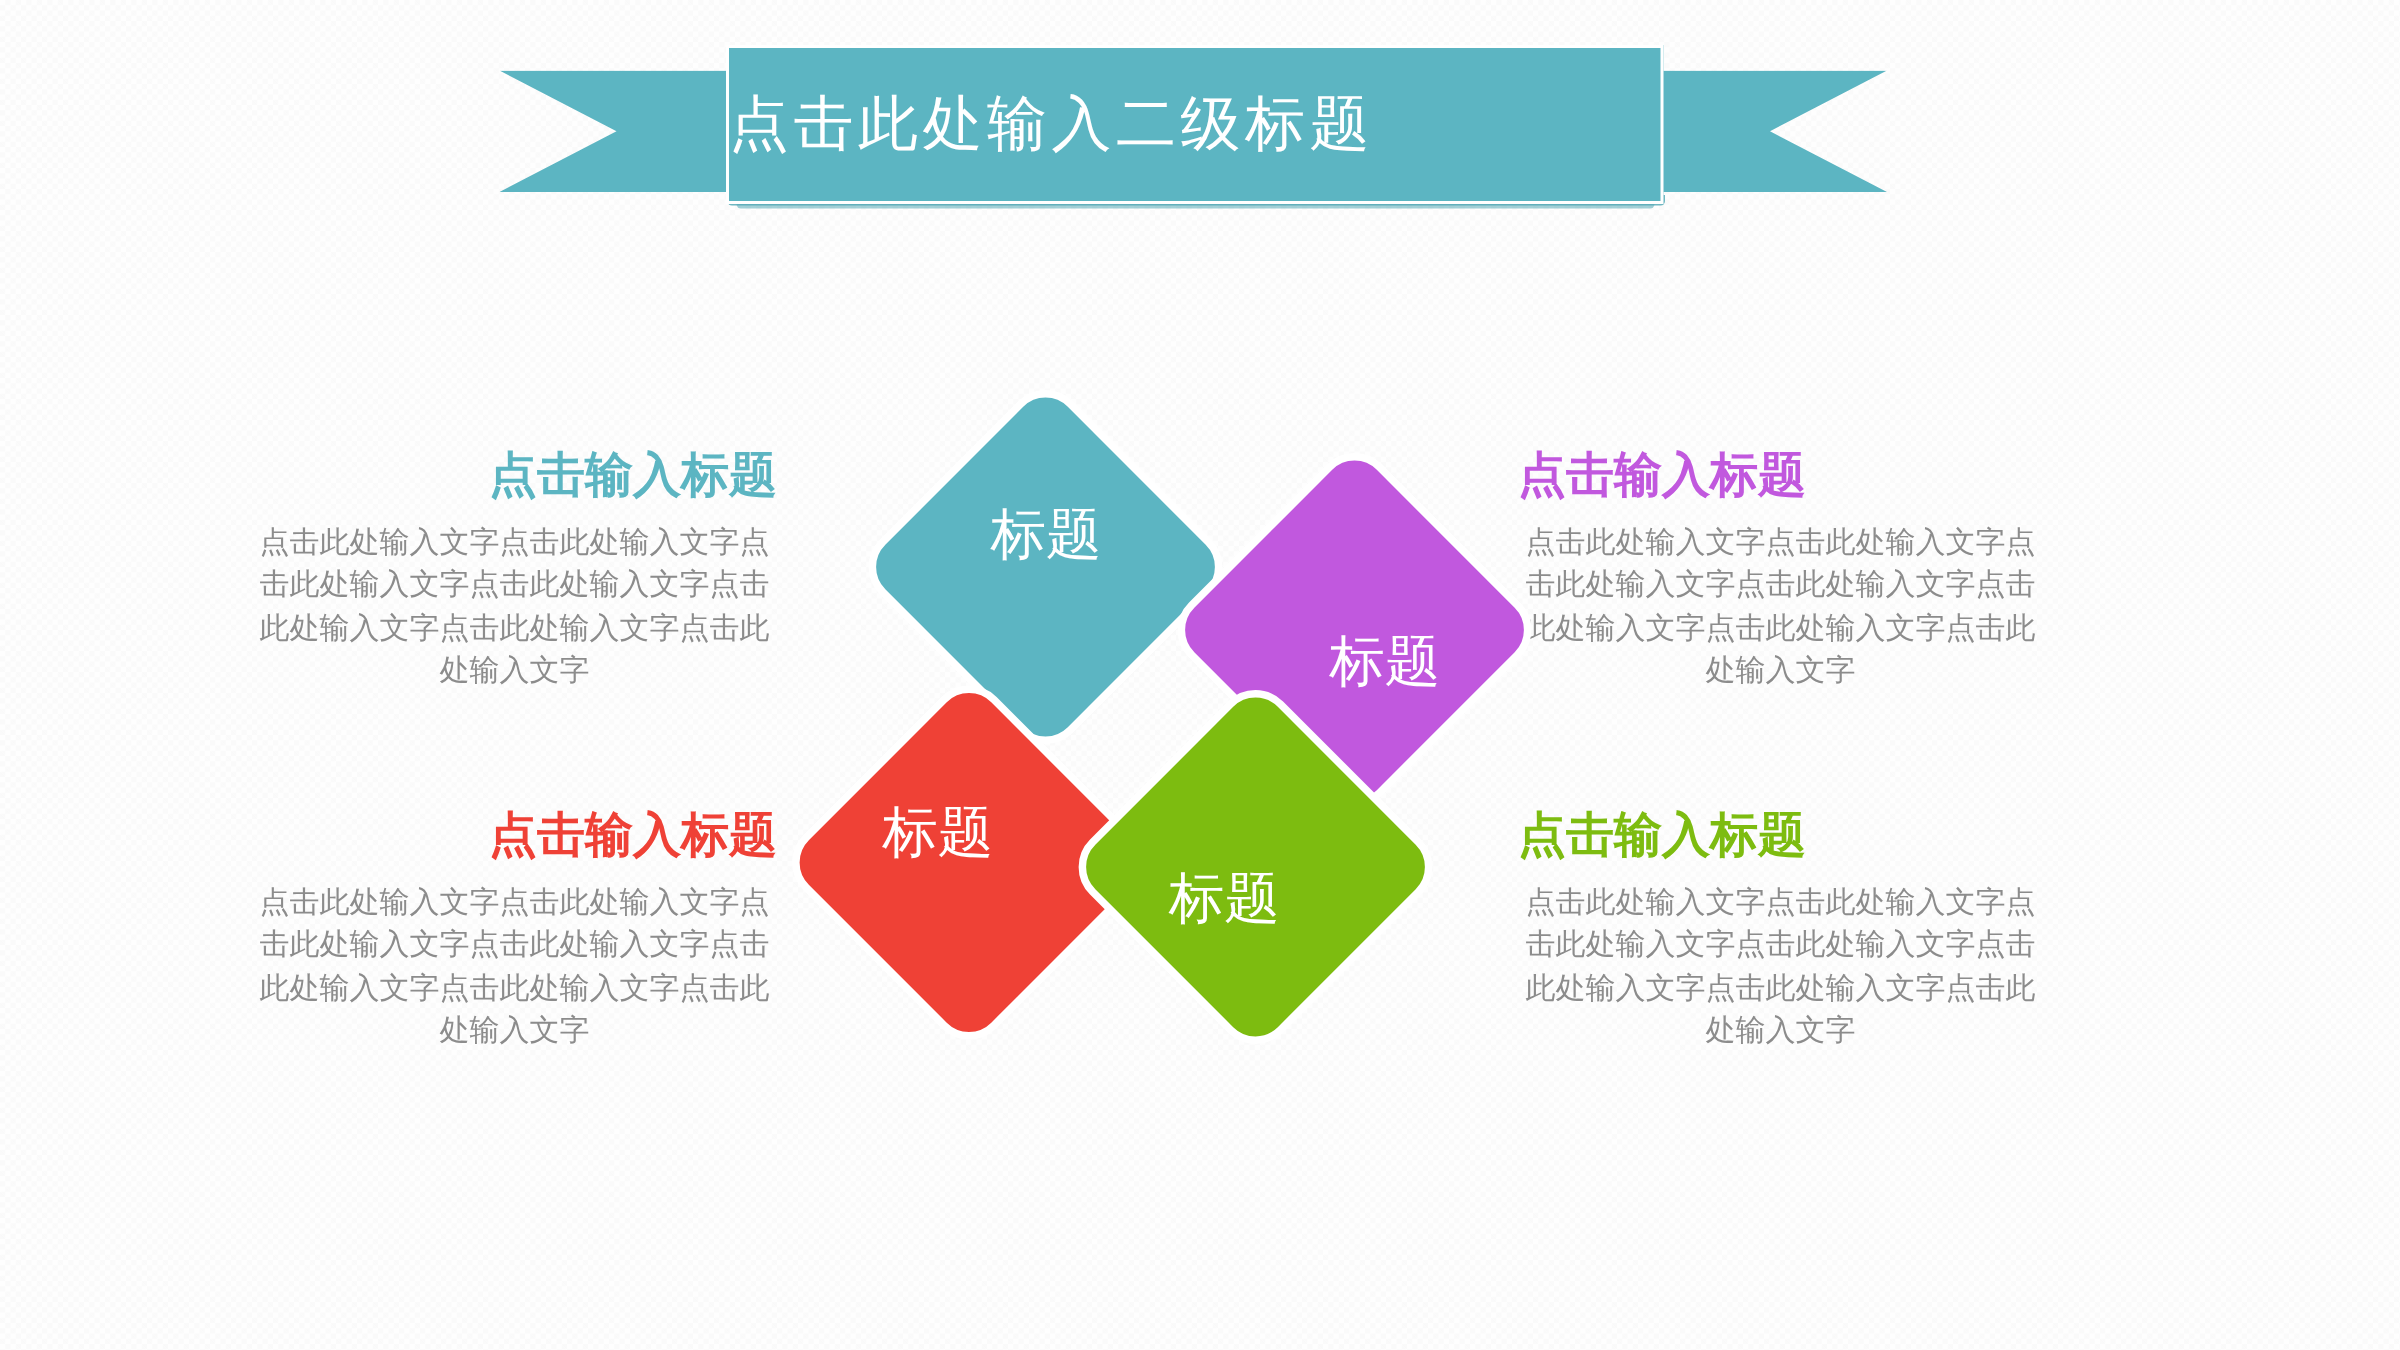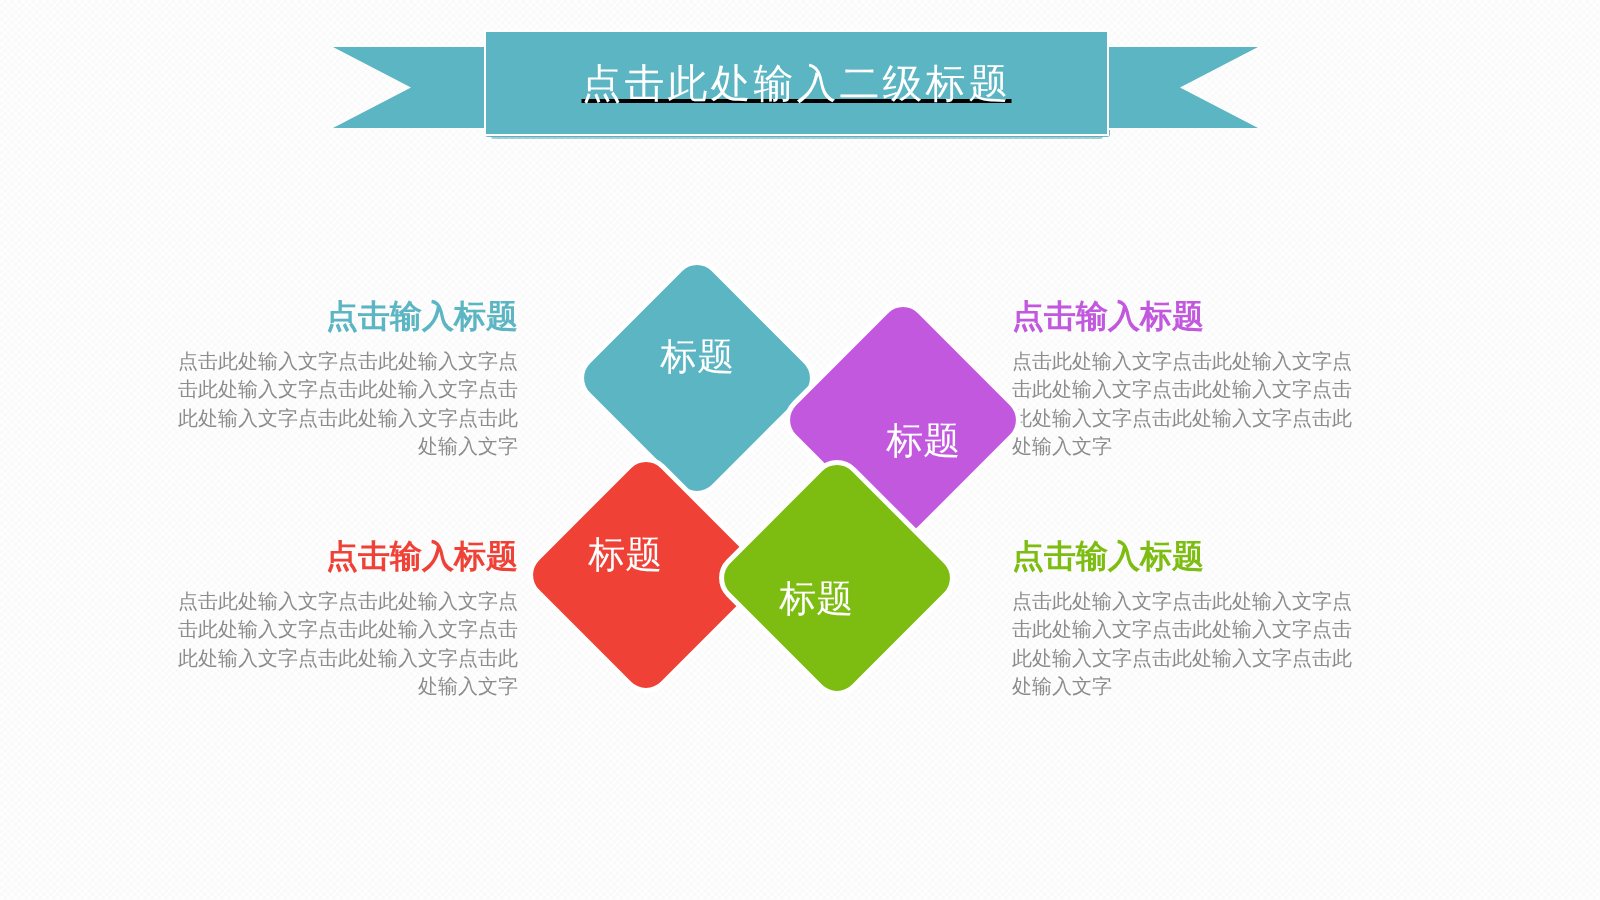--- a/index.html
+++ b/index.html
@@ -74,22 +74,20 @@
     position: absolute;
     left: 151px;
     top: 0px;
     width: 625px;
     height: 106px;
     background-color: #5cb5c2;
     border: 2px solid #ffffff;
     box-sizing: border-box;
     display: flex;
     align-items: center;
-    justify-content: center;
-    text-decoration: underline;
   }
   #banner-title {
     color: #ffffff;
     font-size: 40px;
     font-weight: 300;
     letter-spacing: 3px;
     line-height: 1;
     white-space: nowrap;
     font-family: "DejaVu Sans", "Liberation Sans", sans-serif;
   }
@@ -169,20 +167,21 @@
     white-space: nowrap;
     font-family: "DejaVu Sans", "Liberation Sans", sans-serif;
   }
   .tb-body {
     font-size: 20px;
     color: #8c8c8c;
     line-height: 1.42;
     margin: 0;
     font-weight: 400;
     font-family: "DejaVu Sans", "Liberation Sans", sans-serif;
+    text-align: center;
   }
   .align-right { text-align: right; }
   .align-left  { text-align: left; }
 
   #block-top-left     { left: 168px;  top: 298px; }
   #block-bottom-left  { left: 168px;  top: 538px; }
   #block-top-right    { left: 1012px; top: 298px; }
   #block-bottom-right { left: 1012px; top: 538px; }
 
   #block-top-left .tb-heading     { color: #5cb5c2; }

